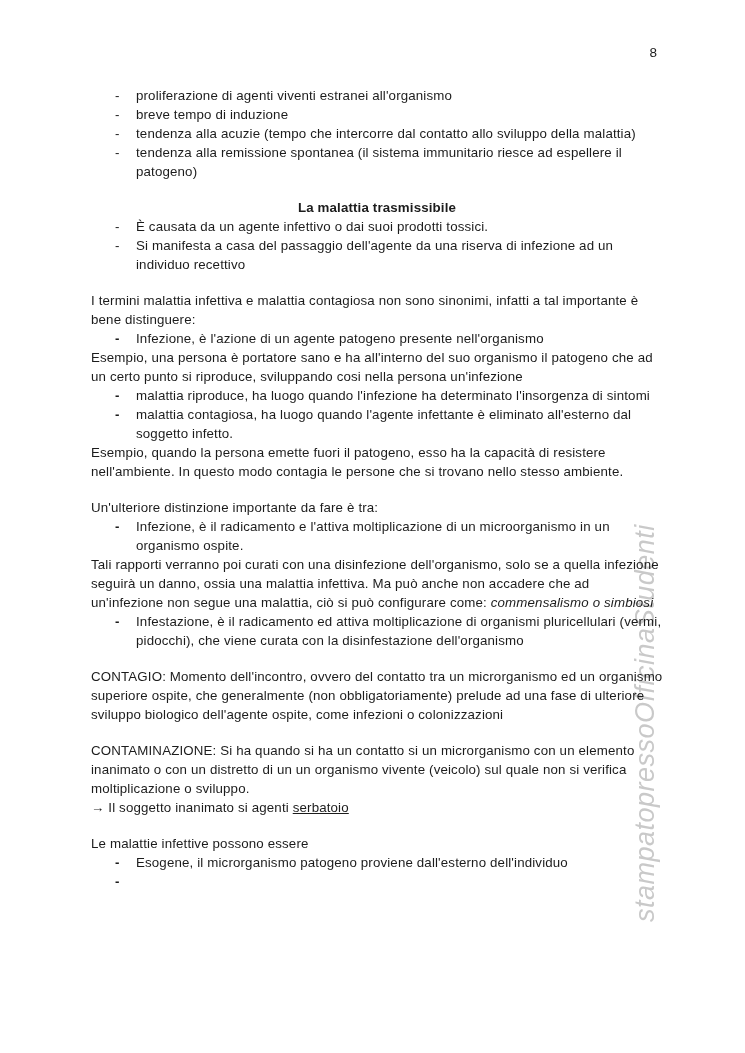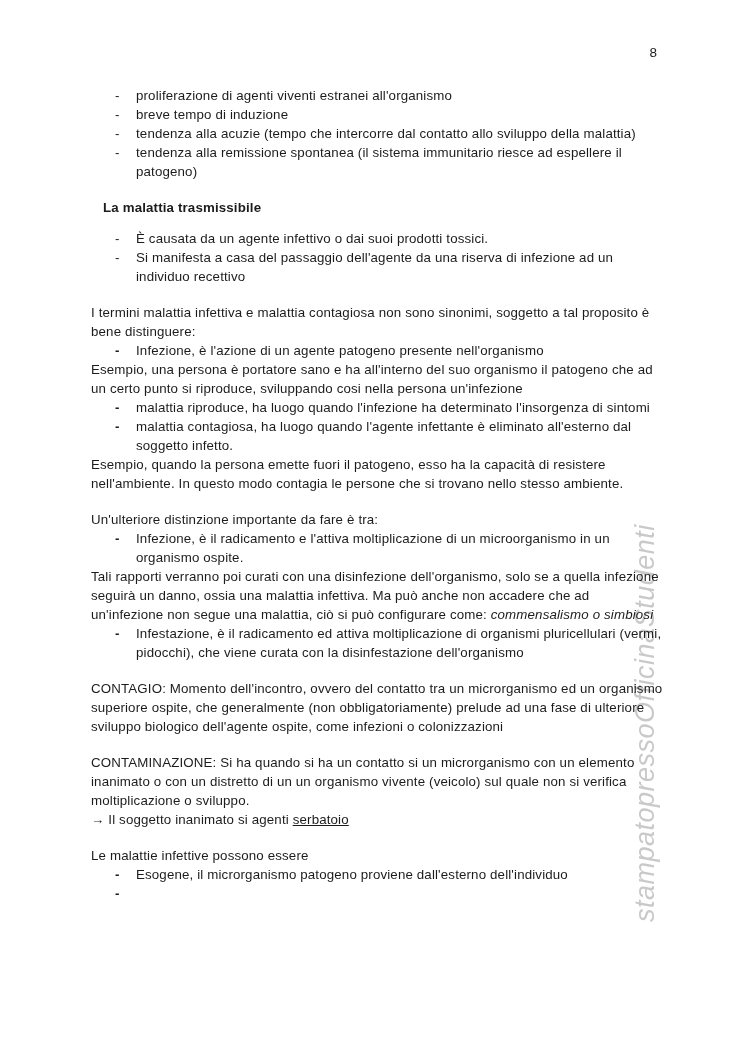--- a/index.html
+++ b/index.html
@@ -19,21 +19,21 @@
     font-size:27px; font-style:italic; letter-spacing:0.5px;
     color:#c9c9c9; white-space:nowrap; z-index:1;
   }
   .content {
     position:absolute; left:91px; top:86px; width:572px; z-index:2;
     font-size:13.3px; line-height:19px; letter-spacing:0.15px;
   }
   .sec { margin:0 0 17px 0; }
   .sec:last-child { margin-bottom:12px; }
   p { margin:0; }
-  .h2 { margin:12px; font-size:inherit; font-weight:bold; }
+  .h2 { margin:0; font-size:inherit; font-weight:bold;text-align:center; }
   .li { position:relative; padding-left:45px; }
   .li > .dash { position:absolute; left:24px; top:0; }
   .li.bold-lead > .dash { font-weight:bold; }
   b { font-weight:normal; }
   .it { font-style:italic;margin-top:24px; }
   .term-u { text-decoration:underline; }
 </style>
 </head>
 <body>
 
@@ -70,21 +70,21 @@
         <span class="dash">-</span>
         <span>È causata da un agente infettivo o dai suoi prodotti tossici.</span>
       </div>
       <div class="li">
         <span class="dash">-</span>
         <span>Si manifesta a casa del passaggio dell'agente da una riserva di infezione ad un individuo recettivo</span>
       </div>
     </section>
 
     <section class="sec">
-      <p>I termini malattia infettiva e malattia contagiosa non sono sinonimi, soggetto a tal proposito è bene distinguere:</p>
+      <p>I termini malattia infettiva e malattia contagiosa non sono sinonimi, infatti a tal importante è bene distinguere:</p>
       <div class="li bold-lead">
         <span class="dash">-</span>
         <span><b>Infezione,</b><span> è l'azione di un agente patogeno presente nell'organismo</span></span>
       </div>
       <p>Esempio, una persona è portatore sano e ha all'interno del suo organismo il patogeno che ad un certo punto si riproduce, sviluppando cosi nella persona un'infezione</p>
       <div class="li bold-lead">
         <span class="dash">-</span>
         <span><b>malattia riproduce,</b><span> ha luogo quando l'infezione ha determinato l'insorgenza di sintomi</span></span>
       </div>
       <div class="li bold-lead">

